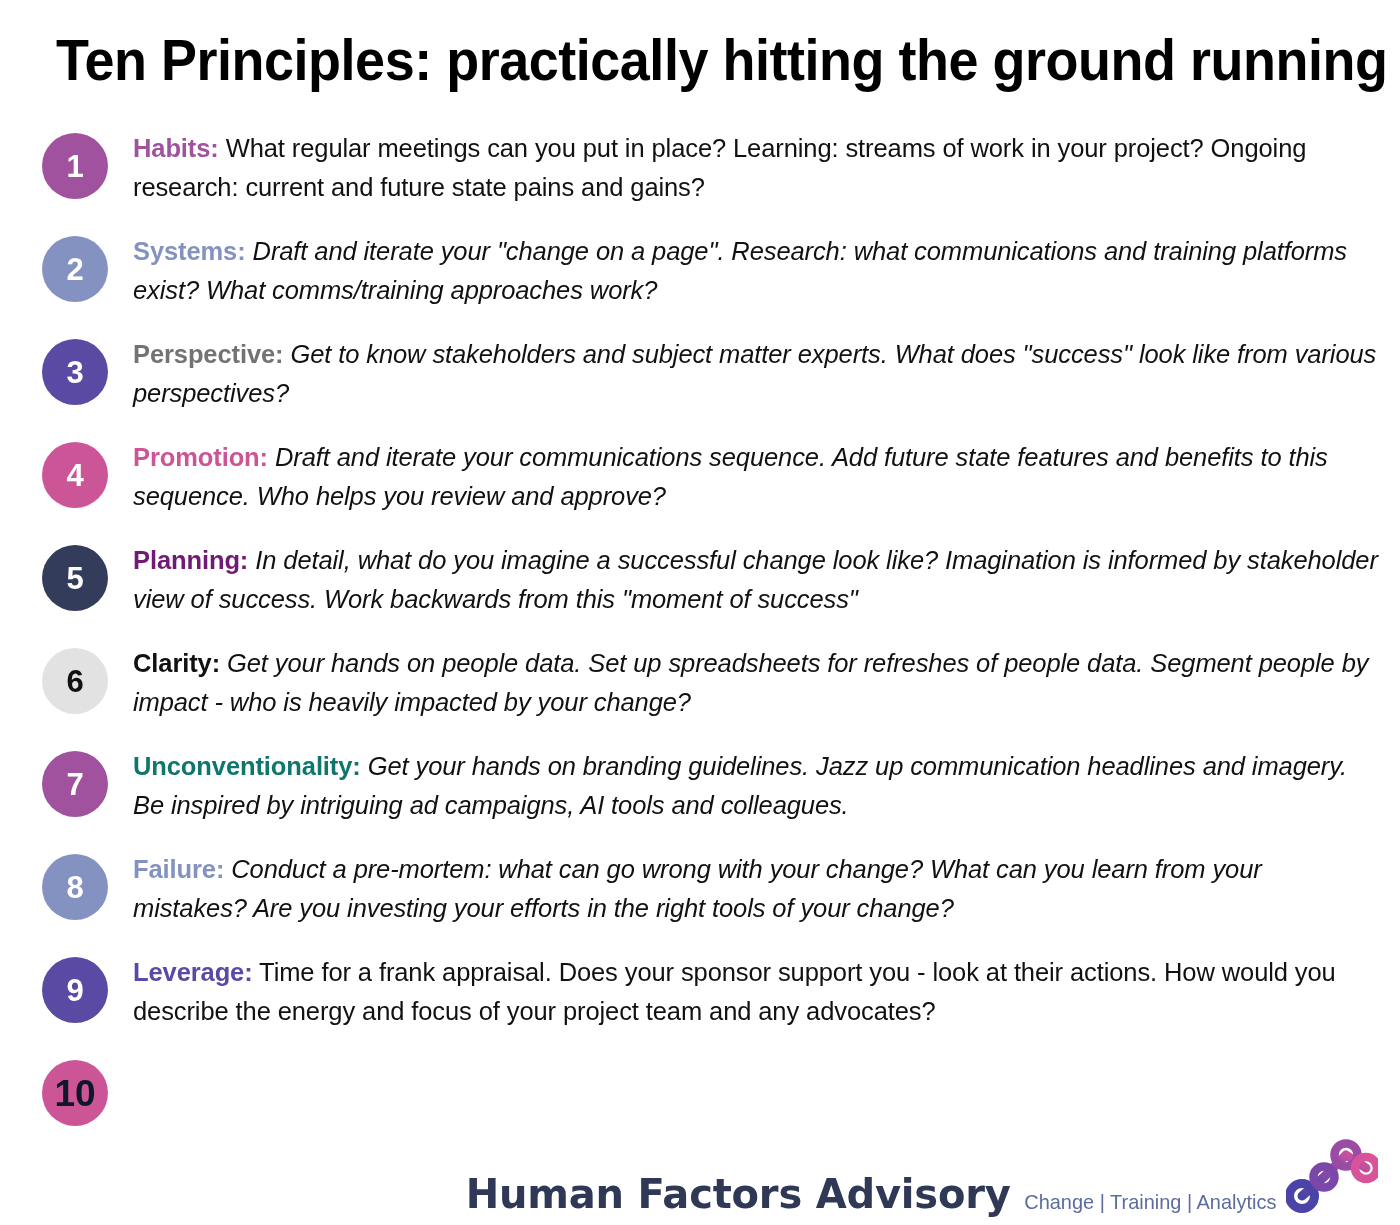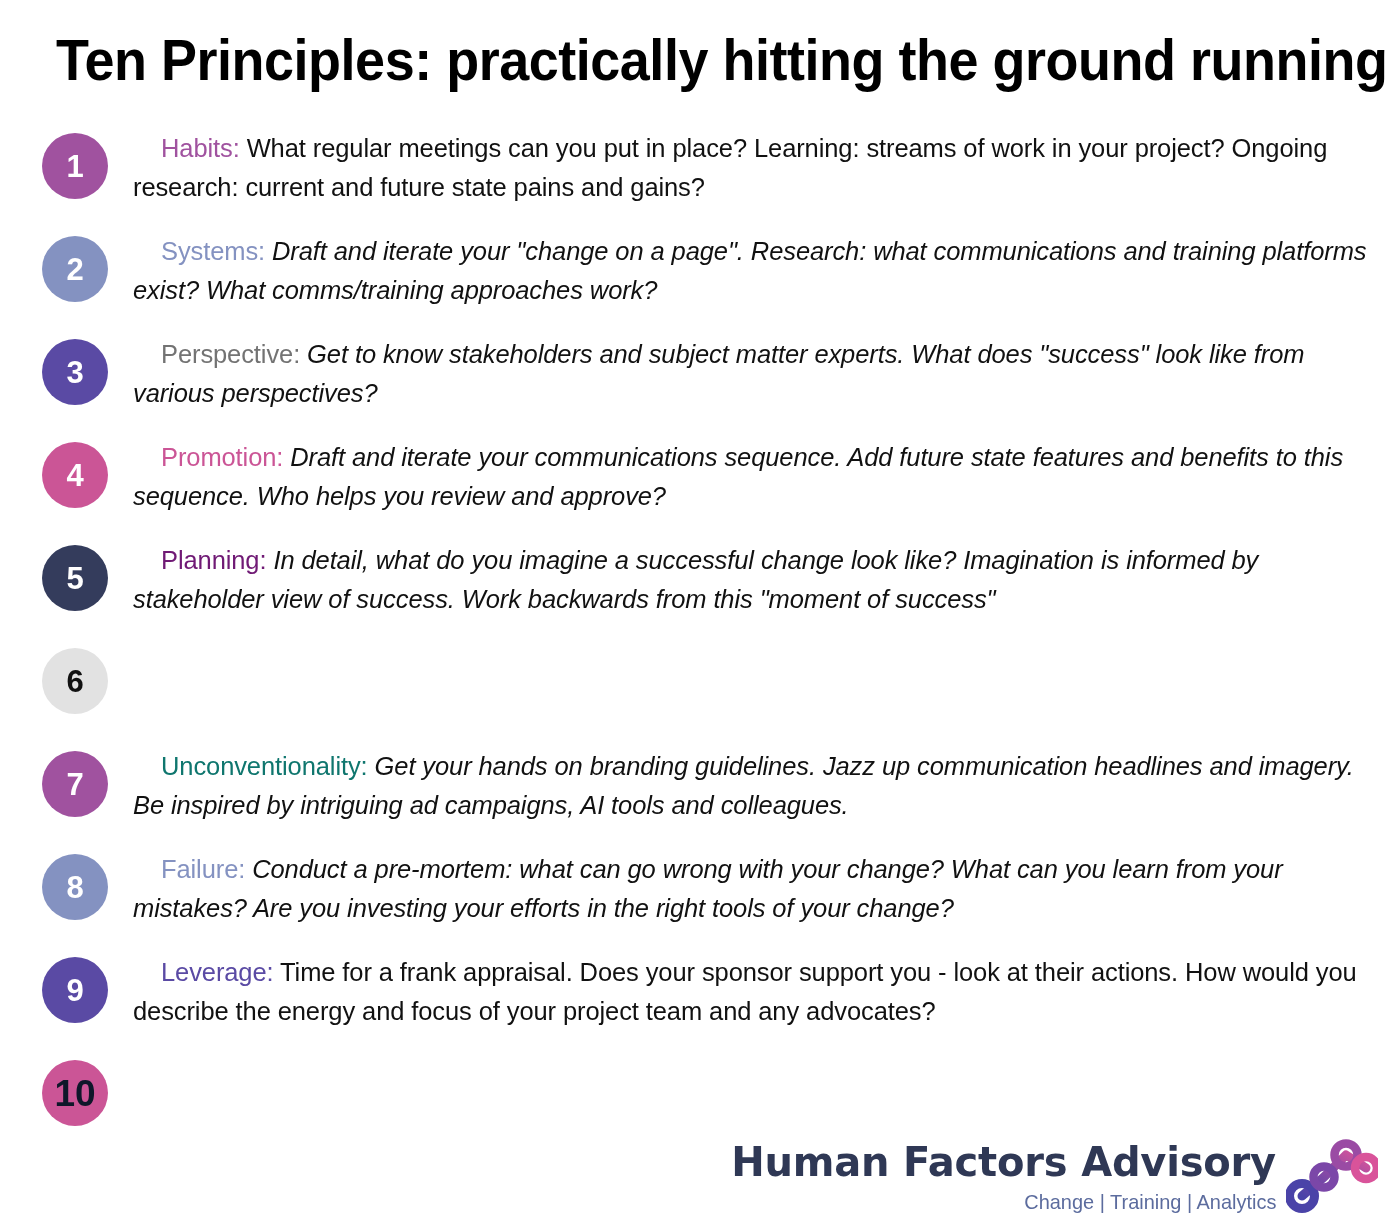--- a/index.html
+++ b/index.html
@@ -66,39 +66,37 @@
   .badge.dark-text { color: #111111; }
 
   .principle-text {
     font-size: 25.5px;
     line-height: 39px;
     color: #111111;
     letter-spacing: -0.1px;
     padding-top: 3px;
   }
   .principle-term {
-    font-weight: normal;
+    font-weight: bold;
     font-style: normal;
-    margin-left: 28px;
   }
   .principle-body.italic { font-style: italic; }
   .principle-body.upright { font-style: normal; }
 
   
   .logo {
     position: absolute;
     right: 22px;
     bottom: 8px;
     display: flex;
     align-items: flex-end;
     gap: 10px;
   }
   .logo-text-block {
     display: flex;
-    flex-direction: column;
     align-items: flex-end;
   }
   .logo-name {
     font-family: "DejaVu Sans", sans-serif;
     font-weight: bold;
     font-size: 40px;
     line-height: 46px;
     color: #2f3855;
     letter-spacing: -0.2px;
   }
@@ -139,20 +137,21 @@
     <div class="principle-row">
       <div class="badge" style="background: rgb(203, 85, 150); color: rgb(255, 255, 255);">4</div>
       <div class="principle-text"><span class="principle-term" style="color: rgb(203, 85, 150);">Promotion:</span><span class="principle-body italic"> Draft and iterate your communications sequence. Add future state features and benefits to this sequence. Who helps you review and approve?</span></div>
     </div>
     <div class="principle-row">
       <div class="badge" style="background: rgb(52, 60, 92); color: rgb(255, 255, 255);">5</div>
       <div class="principle-text"><span class="principle-term" style="color: #701a75; text-align: center;">Planning:</span><span class="principle-body italic"> In detail, what do you imagine a successful change look like? Imagination is informed by stakeholder view of success. Work backwards from this "moment of success"</span></div>
     </div>
     <div class="principle-row">
       <div class="badge dark-text" style="background: rgb(226, 226, 226); color: rgb(17, 17, 17);">6</div>
+      <div class="principle-text"><span class="principle-term" style="color: rgb(17, 17, 17);">Clarity:</span><span class="principle-body italic"> Get your hands on people data. Set up spreadsheets for refreshes of people data. Segment people by impact - who is heavily impacted by your change?</span></div>
     </div>
     <div class="principle-row">
       <div class="badge" style="background: rgb(160, 82, 159); color: rgb(255, 255, 255);">7</div>
       <div class="principle-text"><span class="principle-term" style="color: #0f766e;">Unconventionality:</span><span class="principle-body italic"> Get your hands on branding guidelines. Jazz up communication headlines and imagery. Be inspired by intriguing ad campaigns, AI tools and colleagues.</span></div>
     </div>
     <div class="principle-row">
       <div class="badge" style="background: rgb(132, 146, 193); color: rgb(255, 255, 255);">8</div>
       <div class="principle-text"><span class="principle-term" style="color: rgb(132, 146, 193);">Failure:</span><span class="principle-body italic"> Conduct a pre-mortem: what can go wrong with your change? What can you learn from your mistakes? Are you investing your efforts in the right tools of your change?</span></div>
     </div>
     <div class="principle-row">

